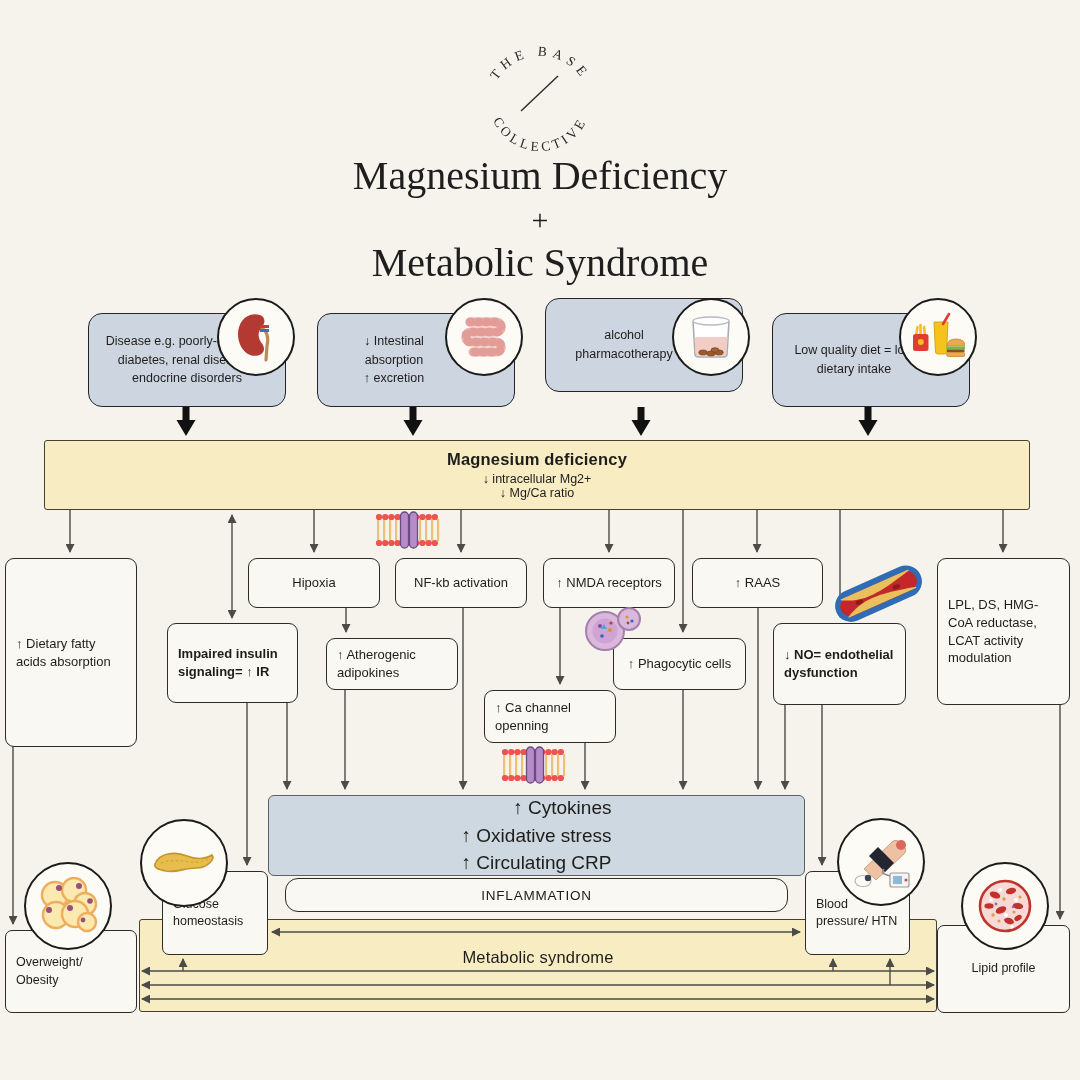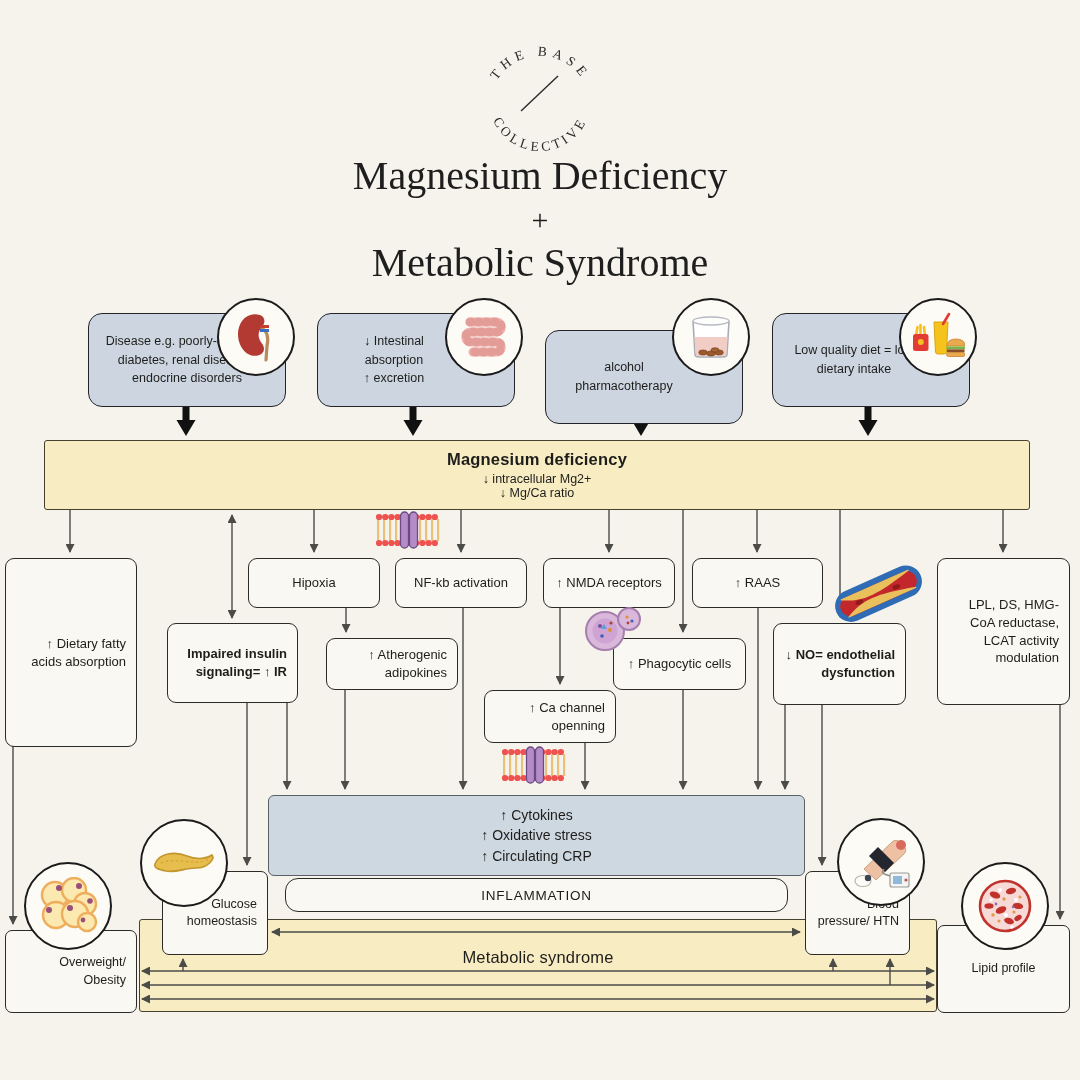--- a/index.html
+++ b/index.html
@@ -1,34 +1,34 @@
 <!DOCTYPE html>
 <html><head>
 <meta charset="utf-8">
 <style>
   html,body{margin:0;padding:0;background:#f6f3ec;}
   #canvas{position:relative;width:1080px;height:1080px;background:#f6f3ec;overflow:hidden;
           font-family:"Liberation Sans","DejaVu Sans",sans-serif;color:#1d1d1b;}
   .abs{position:absolute;box-sizing:border-box;}
   .lay{position:absolute;left:0;top:0;width:1080px;height:1080px;}
   .node{background:#faf8f2;border:1.4px solid #2b2b28;border-radius:9px;
-        display:flex;align-items:center;justify-content:center;text-align:right;
+        display:flex;align-items:center;justify-content:center;text-align:left;
         font-size:13px;line-height:1.38;padding:4px 10px;z-index:3;}
   .cause{background:#cdd6e0;border:1.6px solid #23232a;border-radius:14px;
          display:flex;align-items:center;justify-content:center;text-align:center;
          font-size:12.5px;line-height:1.5;padding:6px 16px;z-index:3;}
   .yellowbox{background:#f8ecc3;border:1.3px solid #45412e;border-radius:3px;z-index:3;}
   .circ{border-radius:50%;background:#fcfbf6;border:2.5px solid #1b1b1b;
         display:flex;align-items:center;justify-content:center;z-index:4;}
   .bandlabel{font-size:16.5px;letter-spacing:.2px;}
   .mgtitle{font-size:16.5px;font-weight:600;letter-spacing:.2px;}
   .mgsub{font-size:12.5px;margin-top:3px;}
   .cyto{background:#ced8e1;border:1.4px solid #5b6066;border-radius:6px;z-index:3;
         display:flex;align-items:center;justify-content:center;}
-  .cyto-inner{text-align:center;font-size:14px;line-height:1.45;}
+  .cyto-inner{text-align:right;font-size:19px;line-height:1.45;}
   .cyto-inner span{display:block;}
   .inflam{background:#faf8f2;border:1.4px solid #2b2b28;border-radius:13px;z-index:3;
         display:flex;align-items:center;justify-content:center;
         font-size:13.5px;letter-spacing:.8px;}
   .bold{font-weight:700;}
   .title-serif{font-family:"Liberation Serif","DejaVu Serif",serif;color:#1e1e1e;text-align:center;}
   svg{display:block;}
   .ar{stroke:#4b4b48;stroke-width:1.4;fill:none;}
 </style>
 </head>
@@ -110,21 +110,21 @@
   <div class="abs cause" style="left:88px;top:313px;width:198px;height:94px;">
     <span>Disease e.g. poorly-controled diabetes, renal diseases, endocrine disorders</span>
   </div>
   <div class="abs cause" style="left:317px;top:313px;width:198px;height:94px;padding-right:60px;">
     <span>
       <span style="display:block;">↓ Intestinal</span>
       <span style="display:block;">absorption</span>
       <span style="display:block;">↑ excretion</span>
     </span>
   </div>
-  <div class="abs cause" style="left:545px;top:330px;width:198px;height:94px;padding-right:56px;">
+  <div class="abs cause" style="left:545px;top:298px;width:198px;height:94px;padding-right:56px;">
     <span>alcohol pharmacotherapy</span>
   </div>
   <div class="abs cause" style="left:772px;top:313px;width:198px;height:94px;padding-right:50px;">
     <span>Low quality diet = low dietary intake</span>
   </div>
 
   <div class="abs circ" style="left:217px;top:298px;width:78px;height:78px;">
     <svg width="46" height="54" viewBox="0 0 46 54">
       <path d="M28 18 C34 20 36 28 34 36 L33 50" stroke="#b98a5a" stroke-width="3.2" fill="none" stroke-linecap="round"></path>
       <path d="M27 5 C14 1 5 12 5 24 C5 37 14 48 25 45.5 C31.5 44 32.5 38 29 33.5 C24.5 28 24.5 21.5 29 17 C32.5 13 32.5 7 27 5 Z" fill="#b23a33"></path>

